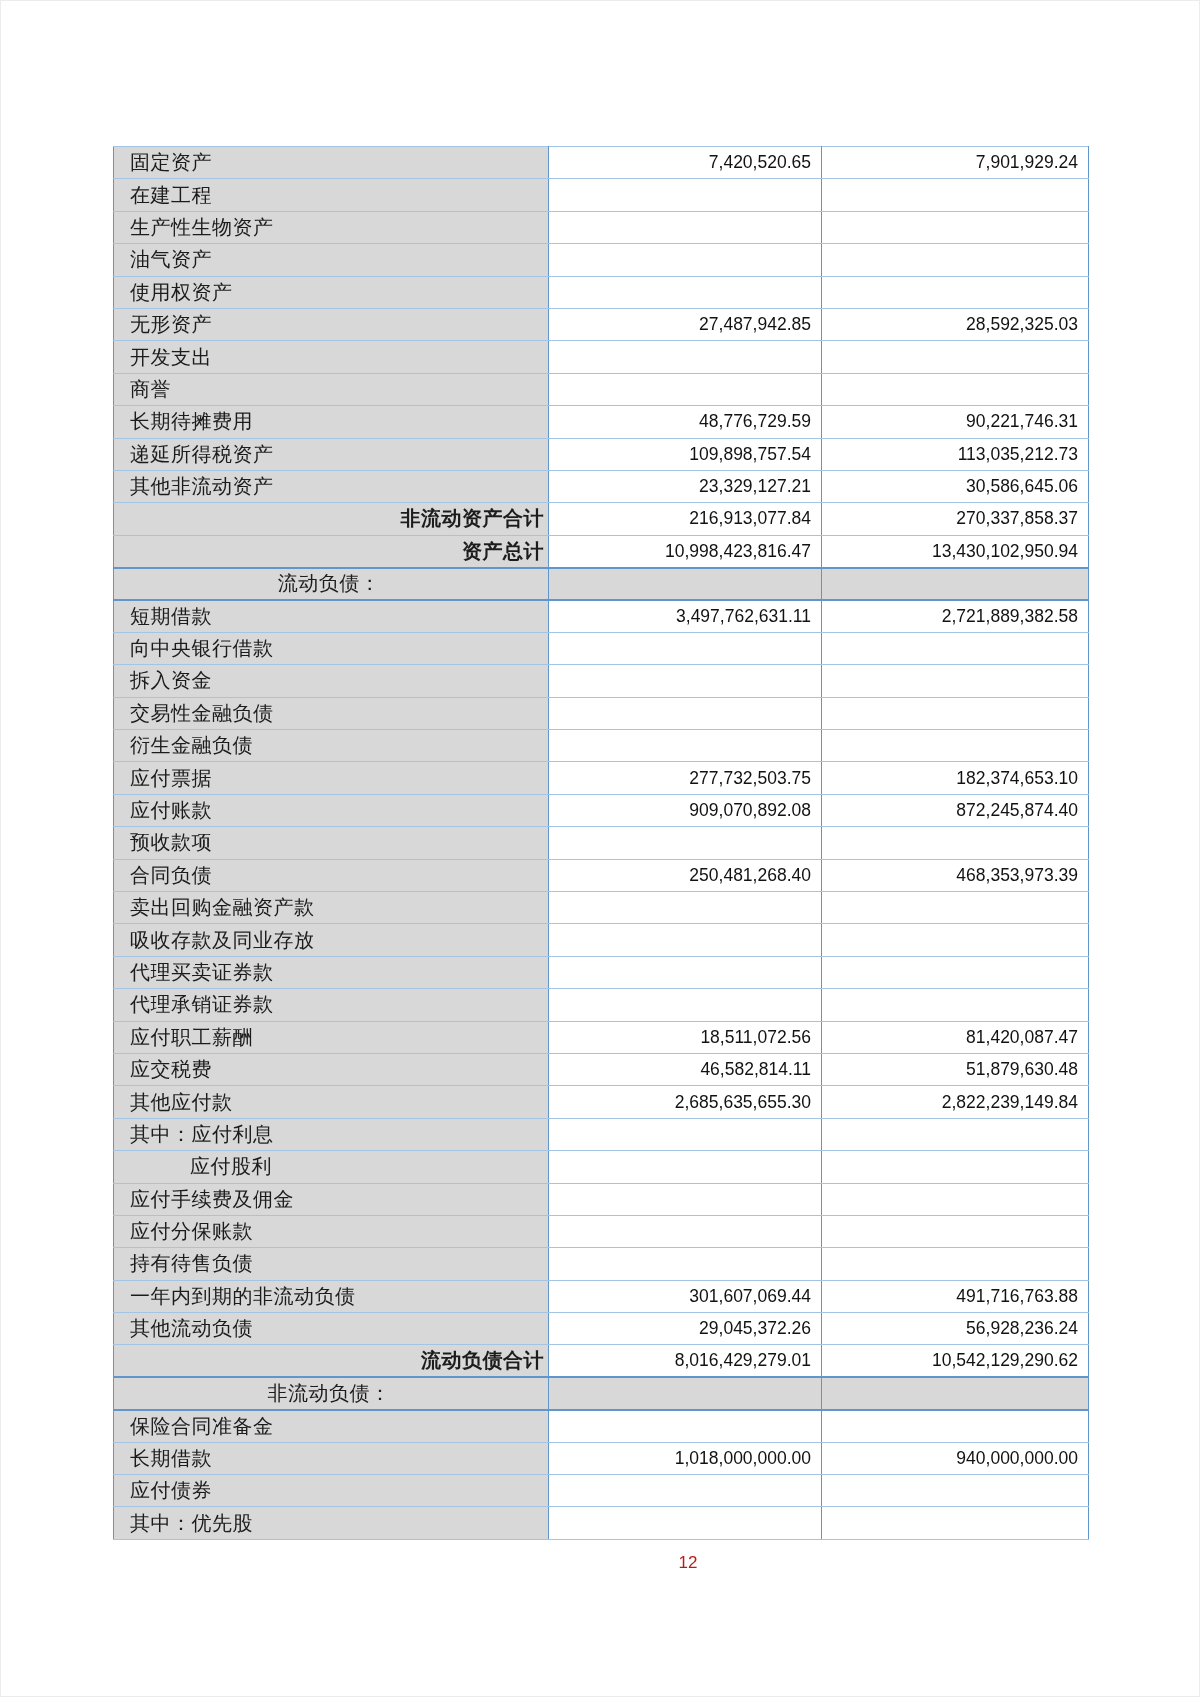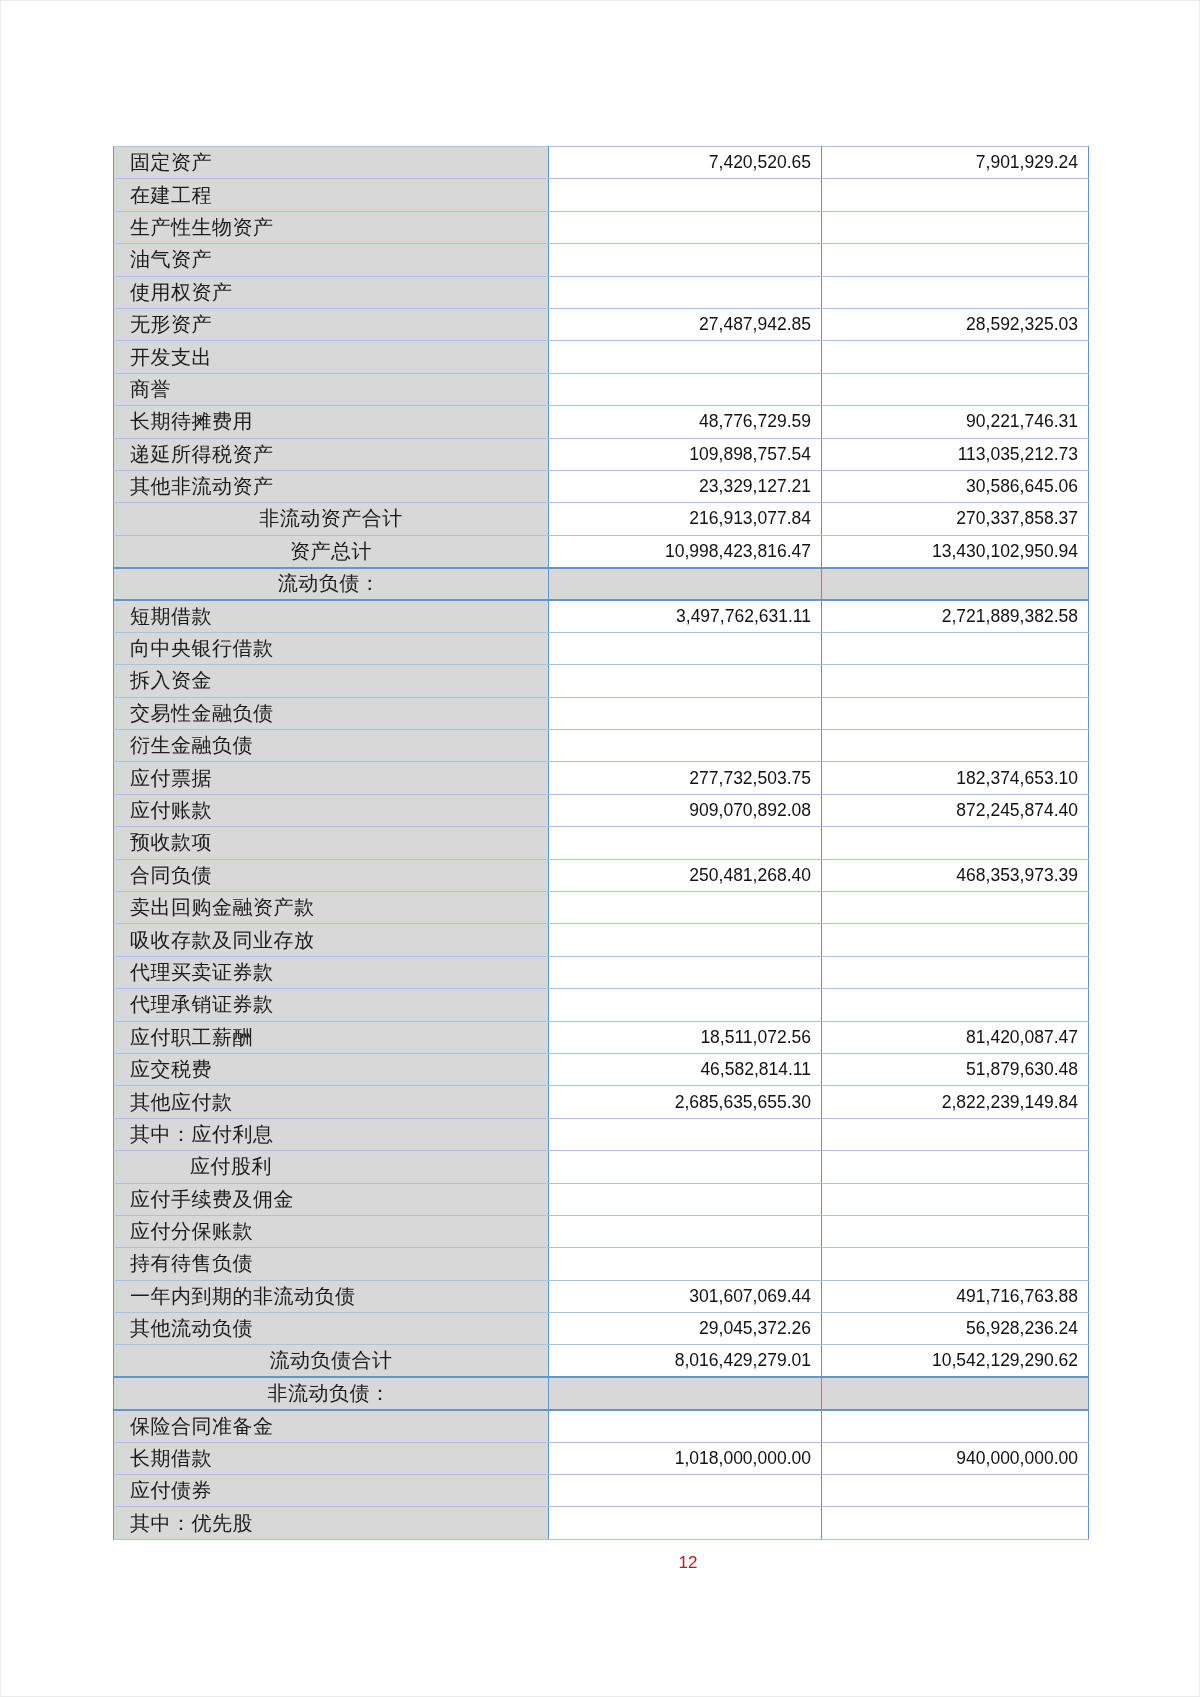--- a/index.html
+++ b/index.html
@@ -50,23 +50,23 @@
   }
   td.num {
     background: #ffffff;
     font-family: "Liberation Sans", "DejaVu Sans", sans-serif;
     font-size: 17.5px;
     color: #121212;
     text-align: right;
     padding: 0 10px 0 4px;
   }
   tr.row-total td.label {
-    text-align: center;
-    font-weight: normal;
-    padding: 0 20px;
+    text-align: right;
+    font-weight: bold;
+    padding: 0 4px;
   }
   tr.row-section td.label {
     font-weight: normal;
     text-align: center;
   }
   tr.row-section td {
     background: var(--cell-gray);
     border-top: 2px solid var(--border-v);
     border-bottom: 2px solid var(--border-v);
   }

